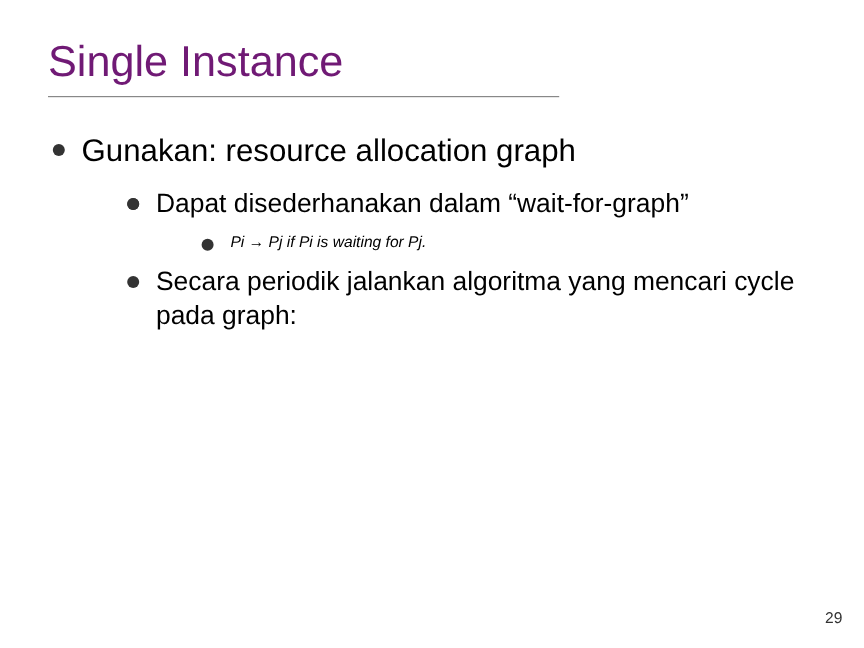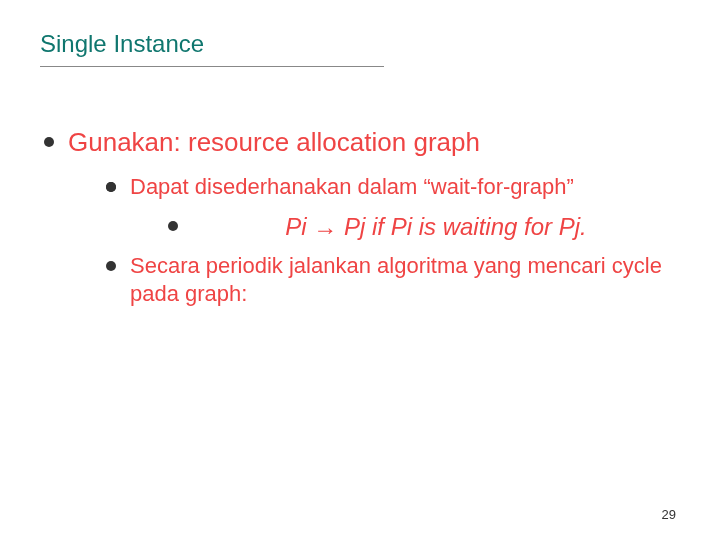--- a/index.html
+++ b/index.html
@@ -13,22 +13,22 @@
     overflow: hidden;
   }
   .slide {
     position: relative;
     width: 720px;
     height: 540px;
     box-sizing: border-box;
     padding: 30px 40px 0 40px;
   }
   .title {
-    font-size: 24px;
-    color: #0f766e;
+    font-size: 36px;
+    color: #701a75;
     font-weight: normal;
     border-bottom: 1px solid #888;
     display: inline-block;
     padding-bottom: 8px;
     margin-bottom: 28px;
     padding-right: 180px;
   }
   .bullets {
     list-style: none;
     padding: 0;
@@ -43,23 +43,22 @@
     position: absolute;
     left: 4px;
     top: 0.42em;
     width: 10px;
     height: 10px;
     border-radius: 50%;
     background: #333333;
   }
   .lvl0 {
     font-size: 26px;
-    color: #ef4444;
+    color: #000000;
     line-height: 1.25;
-    margin-top: 31px;
   }
   .lvl0 > .dot {
     background: #4a4a6a;
     width: 11px;
     height: 11px;
   }
   .lvl1container {
     list-style: none;
     padding: 0;
     margin: 14px 0 0 34px;
@@ -73,39 +72,38 @@
     width: 9px;
     height: 9px;
     top: 0.42em;
   }
   .lvl2container {
     list-style: none;
     padding: 0;
     margin: 10px 0 10px 34px;
   }
   .lvl2 {
-    font-size: 24px;
+    font-size: 13px;
     line-height: 1.3;
     margin-bottom: 8px;
-    text-align: center;
   }
   .lvl2 > .dot {
     width: 7px;
     height: 7px;
     top: 0.48em;
   }
   .italic {
     font-style: italic;
   }
   .arrow {
     font-family: Arial, sans-serif;
   }
   .pagenum {
     position: absolute;
-    right: 44px;
+    right: 18px;
     bottom: 18px;
     font-size: 13px;
     color: #333;
   }
 </style>
 </head>
 <body>
 
 <div class="slide">
 

